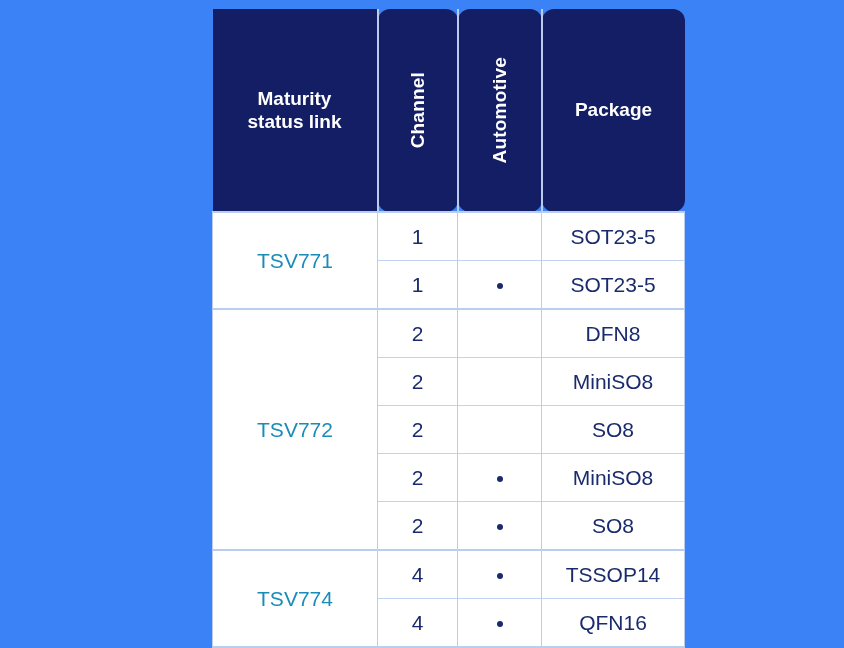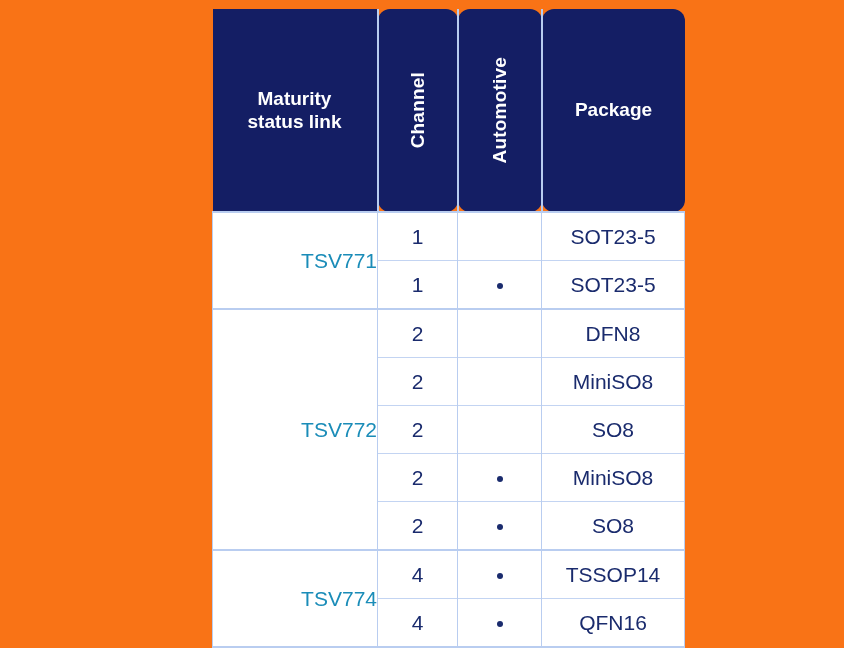--- a/index.html
+++ b/index.html
@@ -11,21 +11,21 @@
     width: 844px;
     height: 648px;
     font-family: "Liberation Sans", sans-serif;
     overflow: hidden;
   }
 
   #page {
     position: relative;
     width: 844px;
     height: 648px;
-    background: #f97316;
+    background: #3b82f6;
   }
 
   
   #product-table {
     position: absolute;
     left: 212px;
     top: 9px;
     width: 472px;
     border-collapse: collapse;
     table-layout: fixed;
@@ -83,21 +83,20 @@
   tbody tr.group-start > td {
     border-top: 2px solid #b9cdf0;
   }
   tbody tr:last-child > td {
     border-bottom: 2px solid #b9cdf0;
   }
   tbody td.link-cell {
     border-top: 2px solid #b9cdf0;
     border-bottom: 2px solid #b9cdf0;
     vertical-align: middle;
-    text-align: right;
   }
   tbody tr.group-start:first-child td.link-cell {
     border-top: 2px solid #b9cdf0;
   }
 
   .maturity-link {
     color: #1a8cb8;
     font-size: 21px;
     text-decoration: none;
     cursor: pointer;

